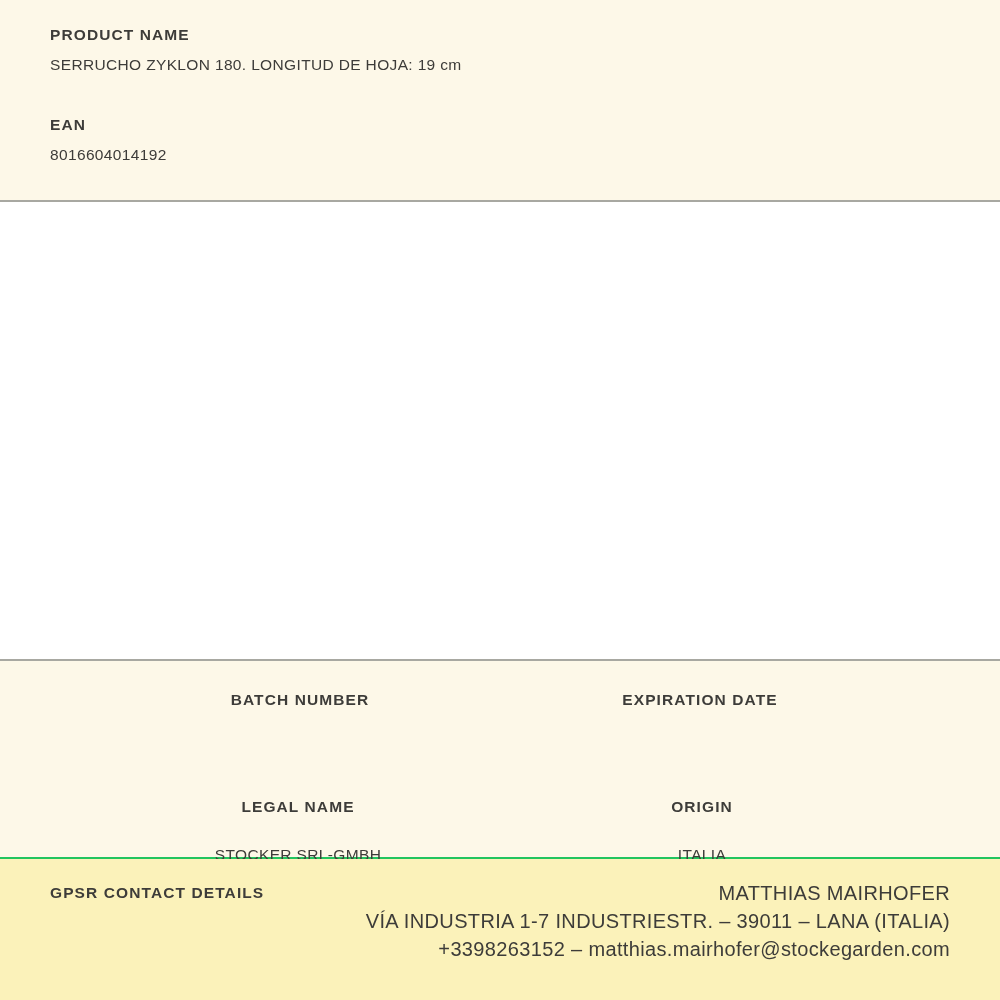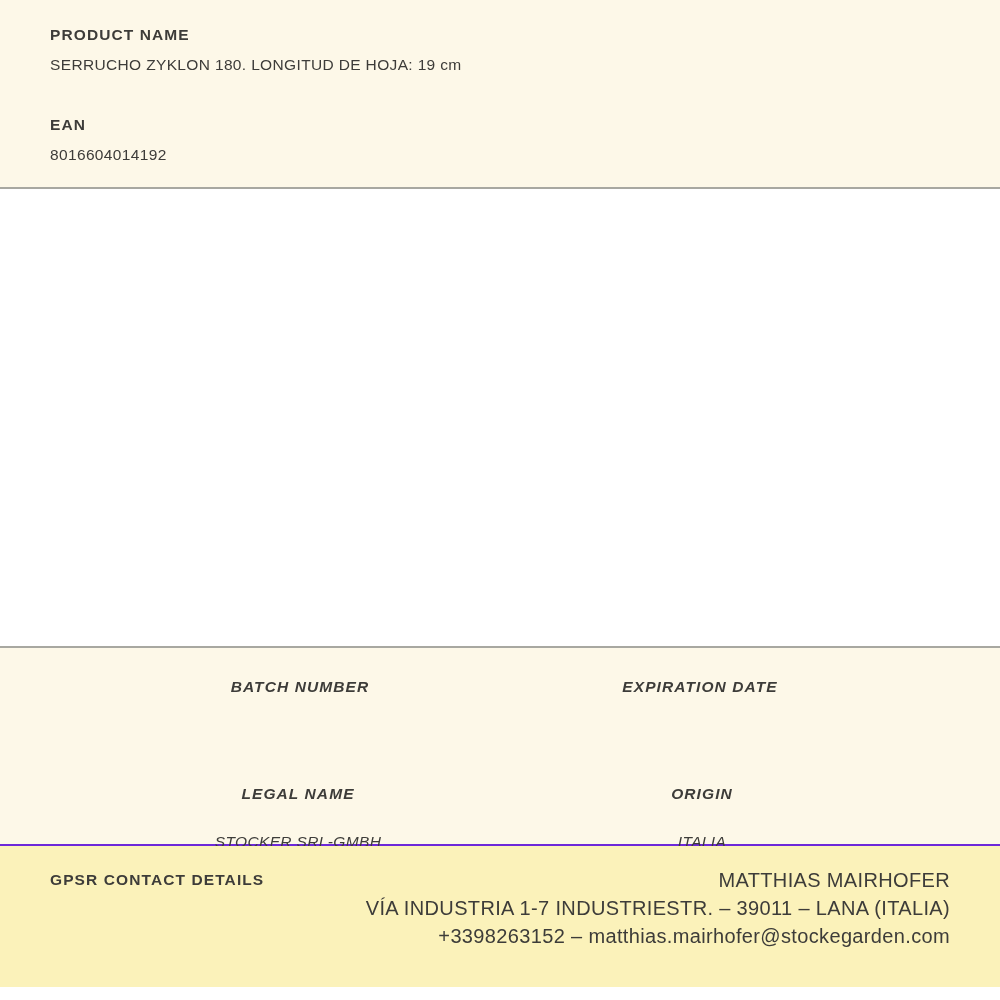--- a/index.html
+++ b/index.html
@@ -19,34 +19,33 @@
     height: 1000px;
     display: flex;
     flex-direction: column;
   }
 
   
   .section-top {
     height: 184px;
     background: #FDF8E8;
     border-bottom: 2px solid #A8A8A1;
-    padding: 25px 50px 3px 50px;
+    padding: 25px 50px 16px 50px;
     box-sizing: content-box;
     height: 159px; 
   }
   .section-image {
     height: 457px;
     background: #FFFFFF;
     border-bottom: 2px solid #A8A8A1;
   }
   .section-details {
     height: 196px;
     background: #FDF8E8;
-    border-bottom: 2px solid #6d28d9;
-    font-style: italic;
+    border-bottom: 2px solid #22c55e;
   }
   .section-contact {
     height: 117px;
     background: #FBF2BA;
     padding: 24px 50px 0 50px;
     display: flex;
     justify-content: space-between;
     align-items: flex-start;
   }
 

